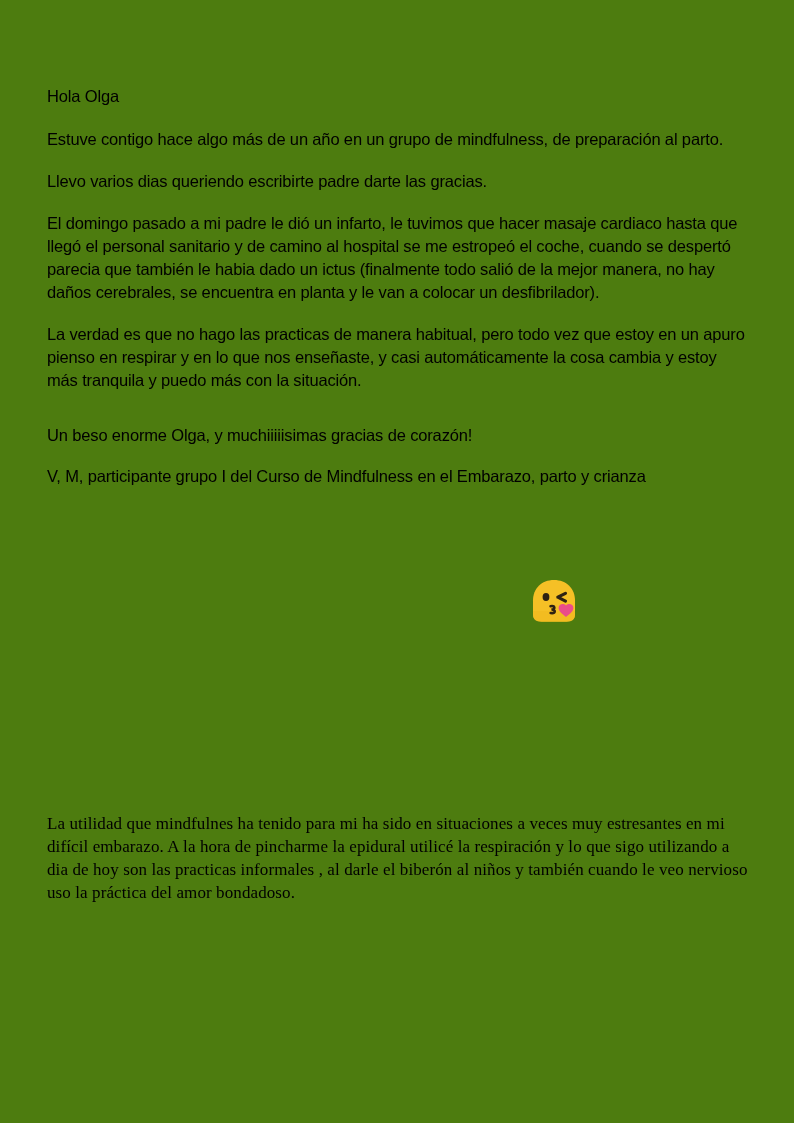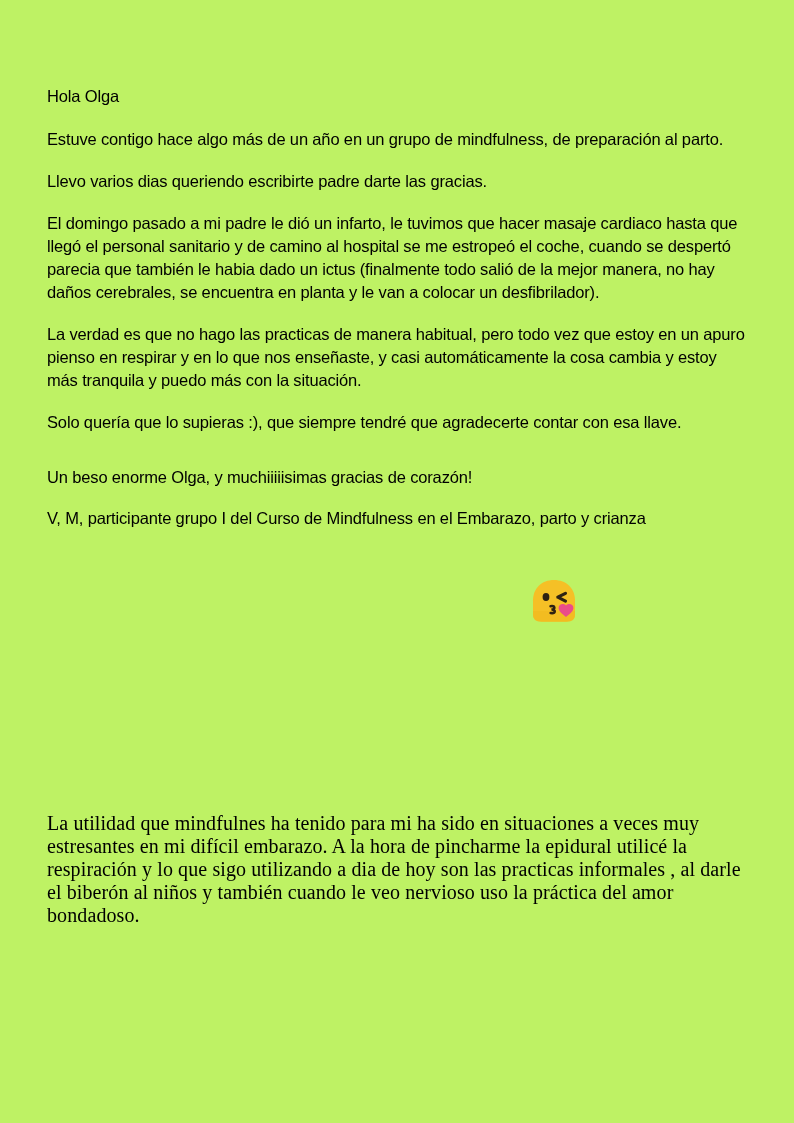--- a/index.html
+++ b/index.html
@@ -13,21 +13,21 @@
     position: relative;
     overflow: hidden;
     font-family: "Liberation Sans", sans-serif;
     color: #000000;
     -webkit-font-smoothing: antialiased;
   }
 
   .page {
     position: absolute;
     inset: 0;
-    background: #bef264;
+    background: #4d7c0f;
   }
 
   
   .letter-one {
     position: absolute;
     left: 47px;
     top: 85px;
     width: 700px;
   }
   .letter-one p {
@@ -67,21 +67,21 @@
   
   .letter-two {
     position: absolute;
     left: 47px;
     top: 812px;
     width: 705px;
   }
   .letter-two p {
     margin: 0 0 22px 0;
     font-family: "Liberation Serif", "DejaVu Serif", serif;
-    font-size: 20px;
+    font-size: 17px;
     line-height: 23px;
     letter-spacing: 0.1px;
     color: #000000;
     font-weight: 400;
   }
   .letter-two p:last-child {
     margin-bottom: 0;
   }
 </style>
 </head>
@@ -94,21 +94,20 @@
 
     <p>Estuve contigo hace algo más de un año en un grupo de mindfulness, de preparación al parto.</p>
 
     <p>Llevo varios dias queriendo escribirte padre darte las gracias.</p>
 
     <p>El domingo pasado a mi padre le dió un infarto, le tuvimos que hacer masaje cardiaco hasta que llegó el personal sanitario y de camino al hospital se me estropeó el coche, cuando se despertó parecia que también le habia dado un ictus (finalmente todo salió de la mejor manera, no hay daños cerebrales, se encuentra en planta y le van a colocar un desfibrilador).</p>
 
 
     <p>La verdad es que no hago las practicas de manera habitual, pero todo vez que estoy en un apuro pienso en respirar y en lo que nos enseñaste, y casi automáticamente la cosa cambia y estoy más tranquila y puedo más con la situación.</p>
 
-    <p>Solo quería que lo supieras :), que siempre tendré que agradecerte contar con esa llave.</p>
 
     <p class="signoff">Un beso enorme Olga, y muchiiiiisimas gracias de corazón!</p>
 
     <p class="attribution">V, M, participante grupo I del Curso de Mindfulness en el Embarazo, parto y crianza</p>
   </div>
 
   <div class="emoji-wrap">
     <svg viewBox="0 0 52 46" xmlns="http://www.w3.org/2000/svg">
 
       <path d="M26 2

